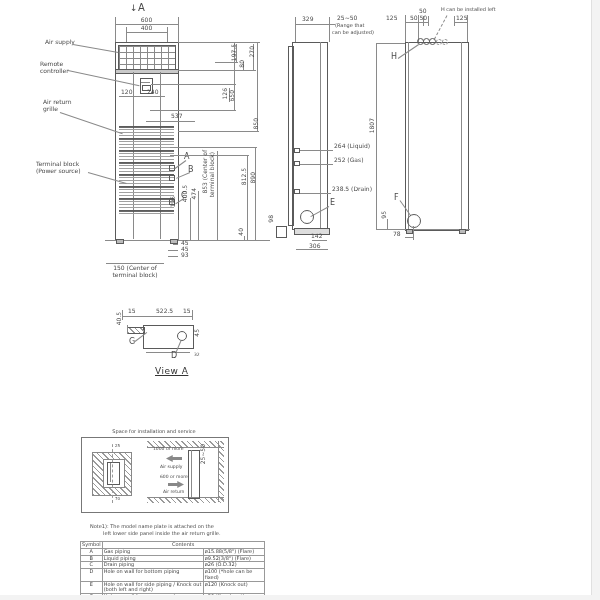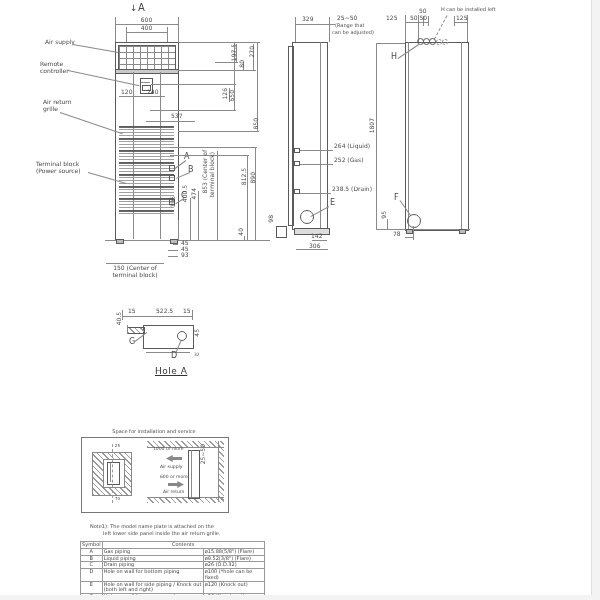--- a/index.html
+++ b/index.html
@@ -241,21 +241,21 @@
   <div class="lv" style="left:127px;top:325px;height:9px;"></div>
 
   <span class="t t8" style="left:129px;top:337px;">G</span>
   <div class="lead" style="left:135px;top:341px;width:15px;transform:rotate(-37deg);"></div>
   <div class="bx rd" style="left:177px;top:331px;width:8px;height:8px;"></div>
   <span class="t t8" style="left:171px;top:351px;">D</span>
   <div class="lead" style="left:176px;top:352px;width:13px;transform:rotate(-67deg);"></div>
   <span class="vt" style="left:194px;top:329px;">45</span>
   <span class="t t45" style="left:194px;top:352px;">32</span>
 
-  <span class="t ttl" style="left:155px;top:366px;">Hole A</span>
+  <span class="t ttl" style="left:155px;top:366px;">View A</span>
 
   <span class="t t5 c" style="left:81px;top:429px;width:146px;">Space for installation and service</span>
   <div class="bx" style="left:81px;top:437px;width:146px;height:74px;border-color:#777;"></div>
 
   <div class="bx hatch" style="left:92px;top:452px;width:38px;height:42px;border-color:#888;"></div>
   <div class="bx" style="left:103px;top:459px;width:20px;height:27px;background:#fff;border-color:#888;"></div>
   <div class="bx" style="left:107px;top:462px;width:11px;height:21px;"></div>
   <div class="lv" style="left:110px;top:463px;height:19px;"></div>
   <div class="lv dash" style="left:112px;top:444px;height:58px;border-left:1px dashed #999;"></div>
   <span class="t t4" style="left:115px;top:444px;">25</span>

